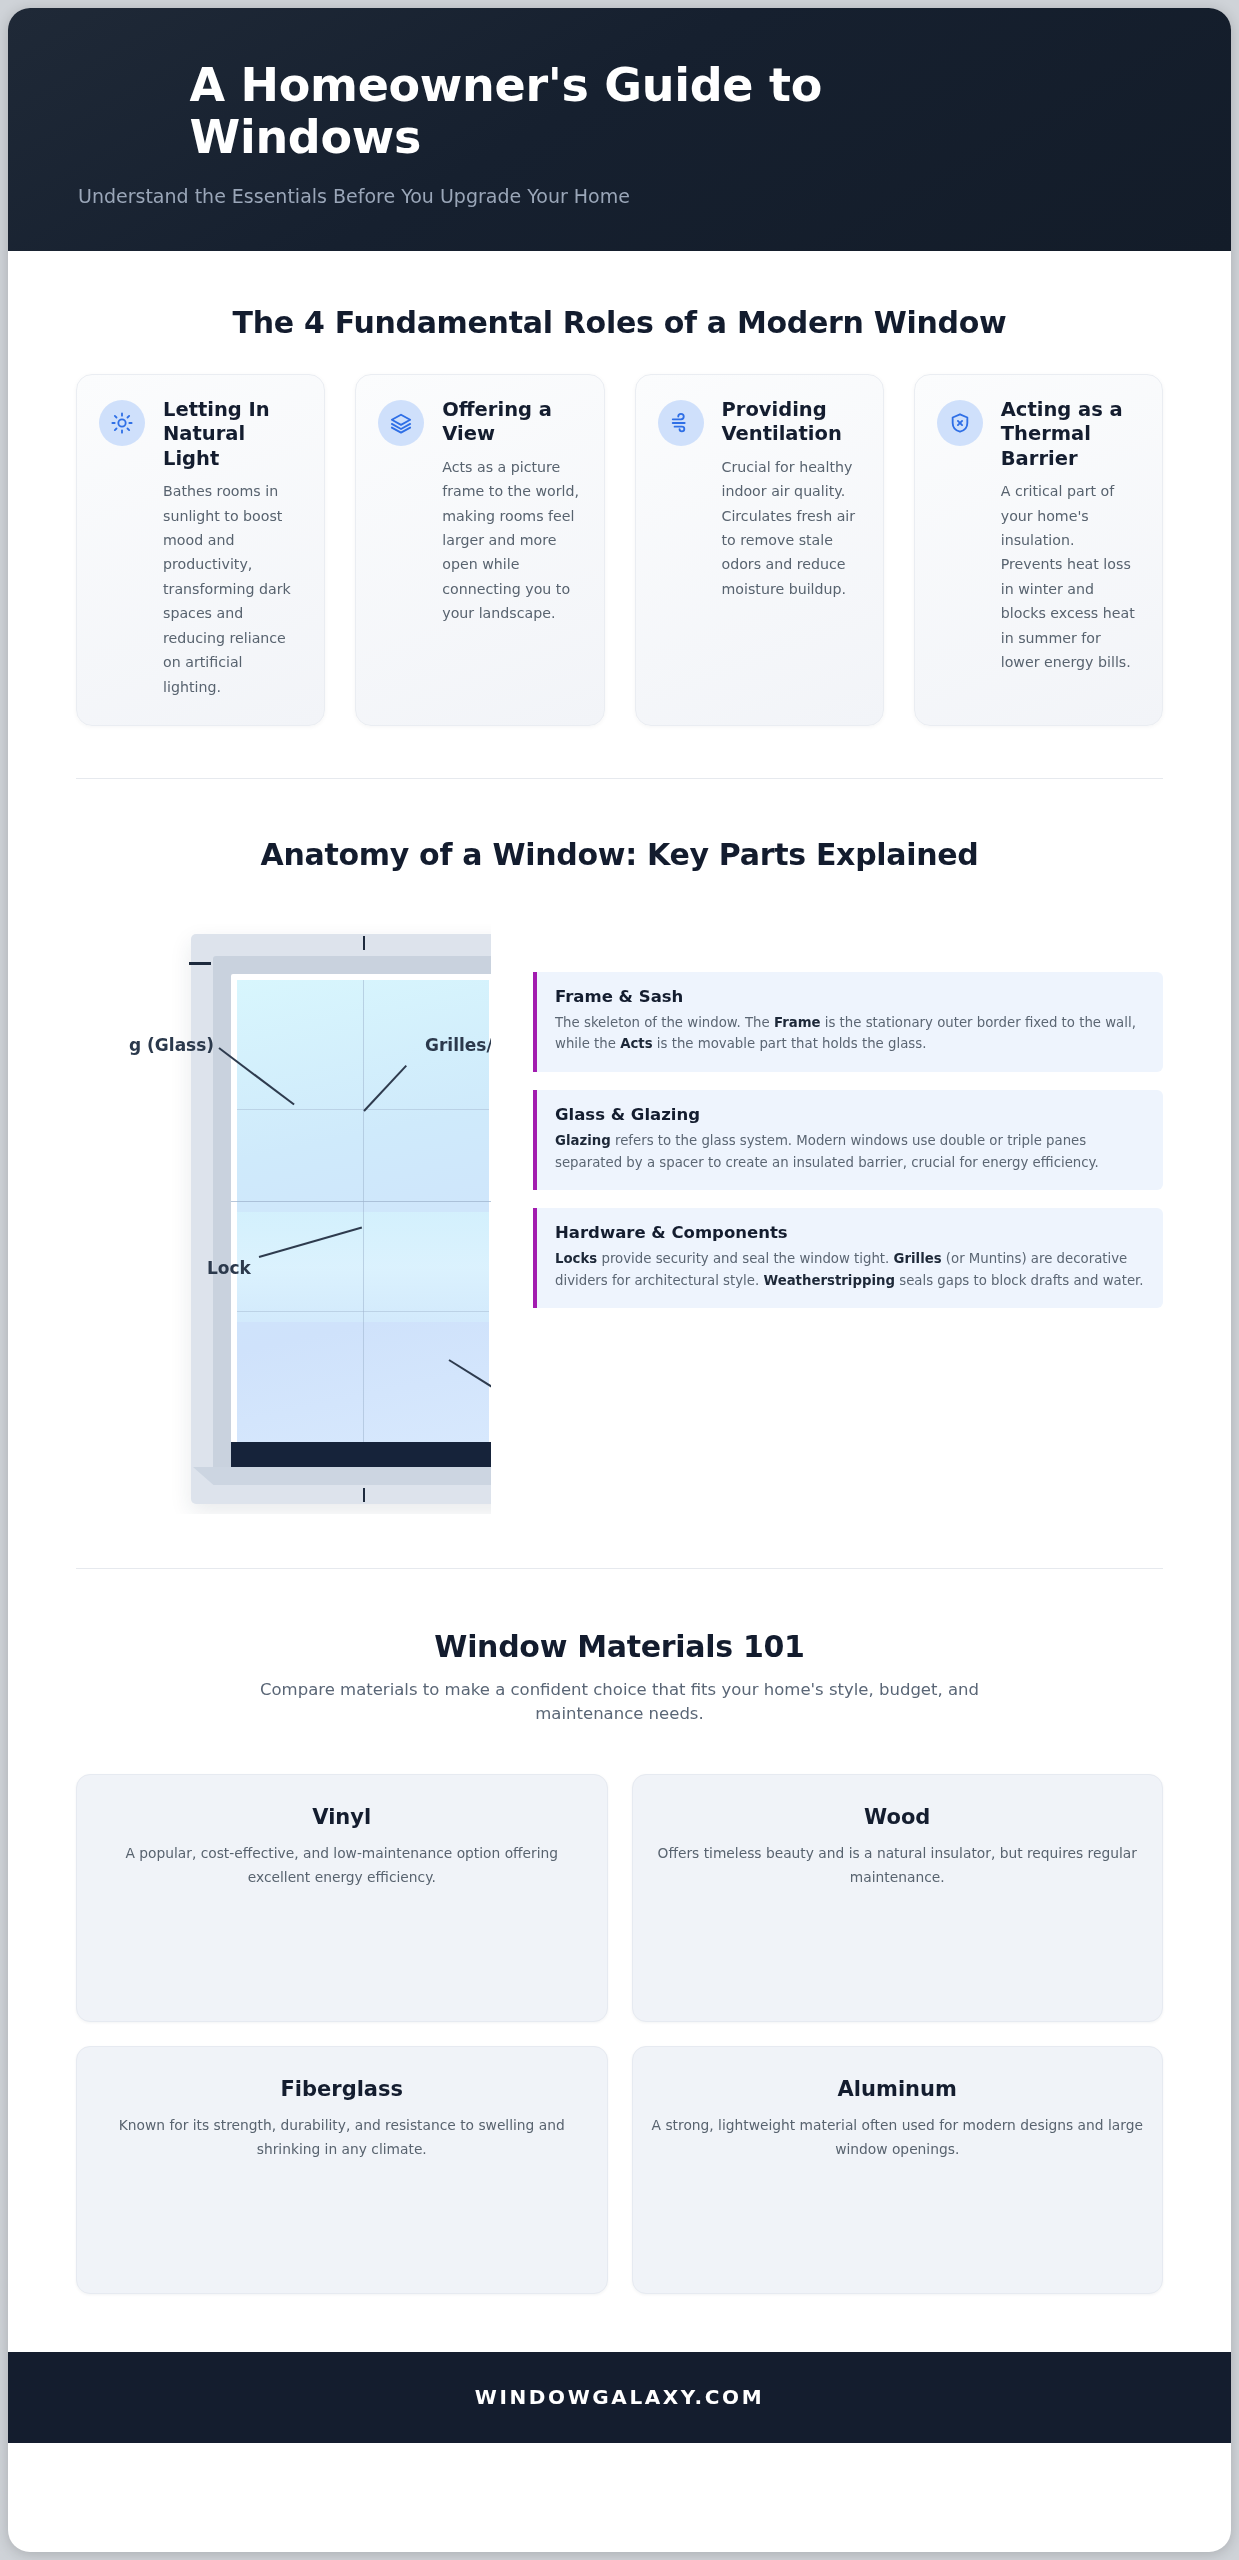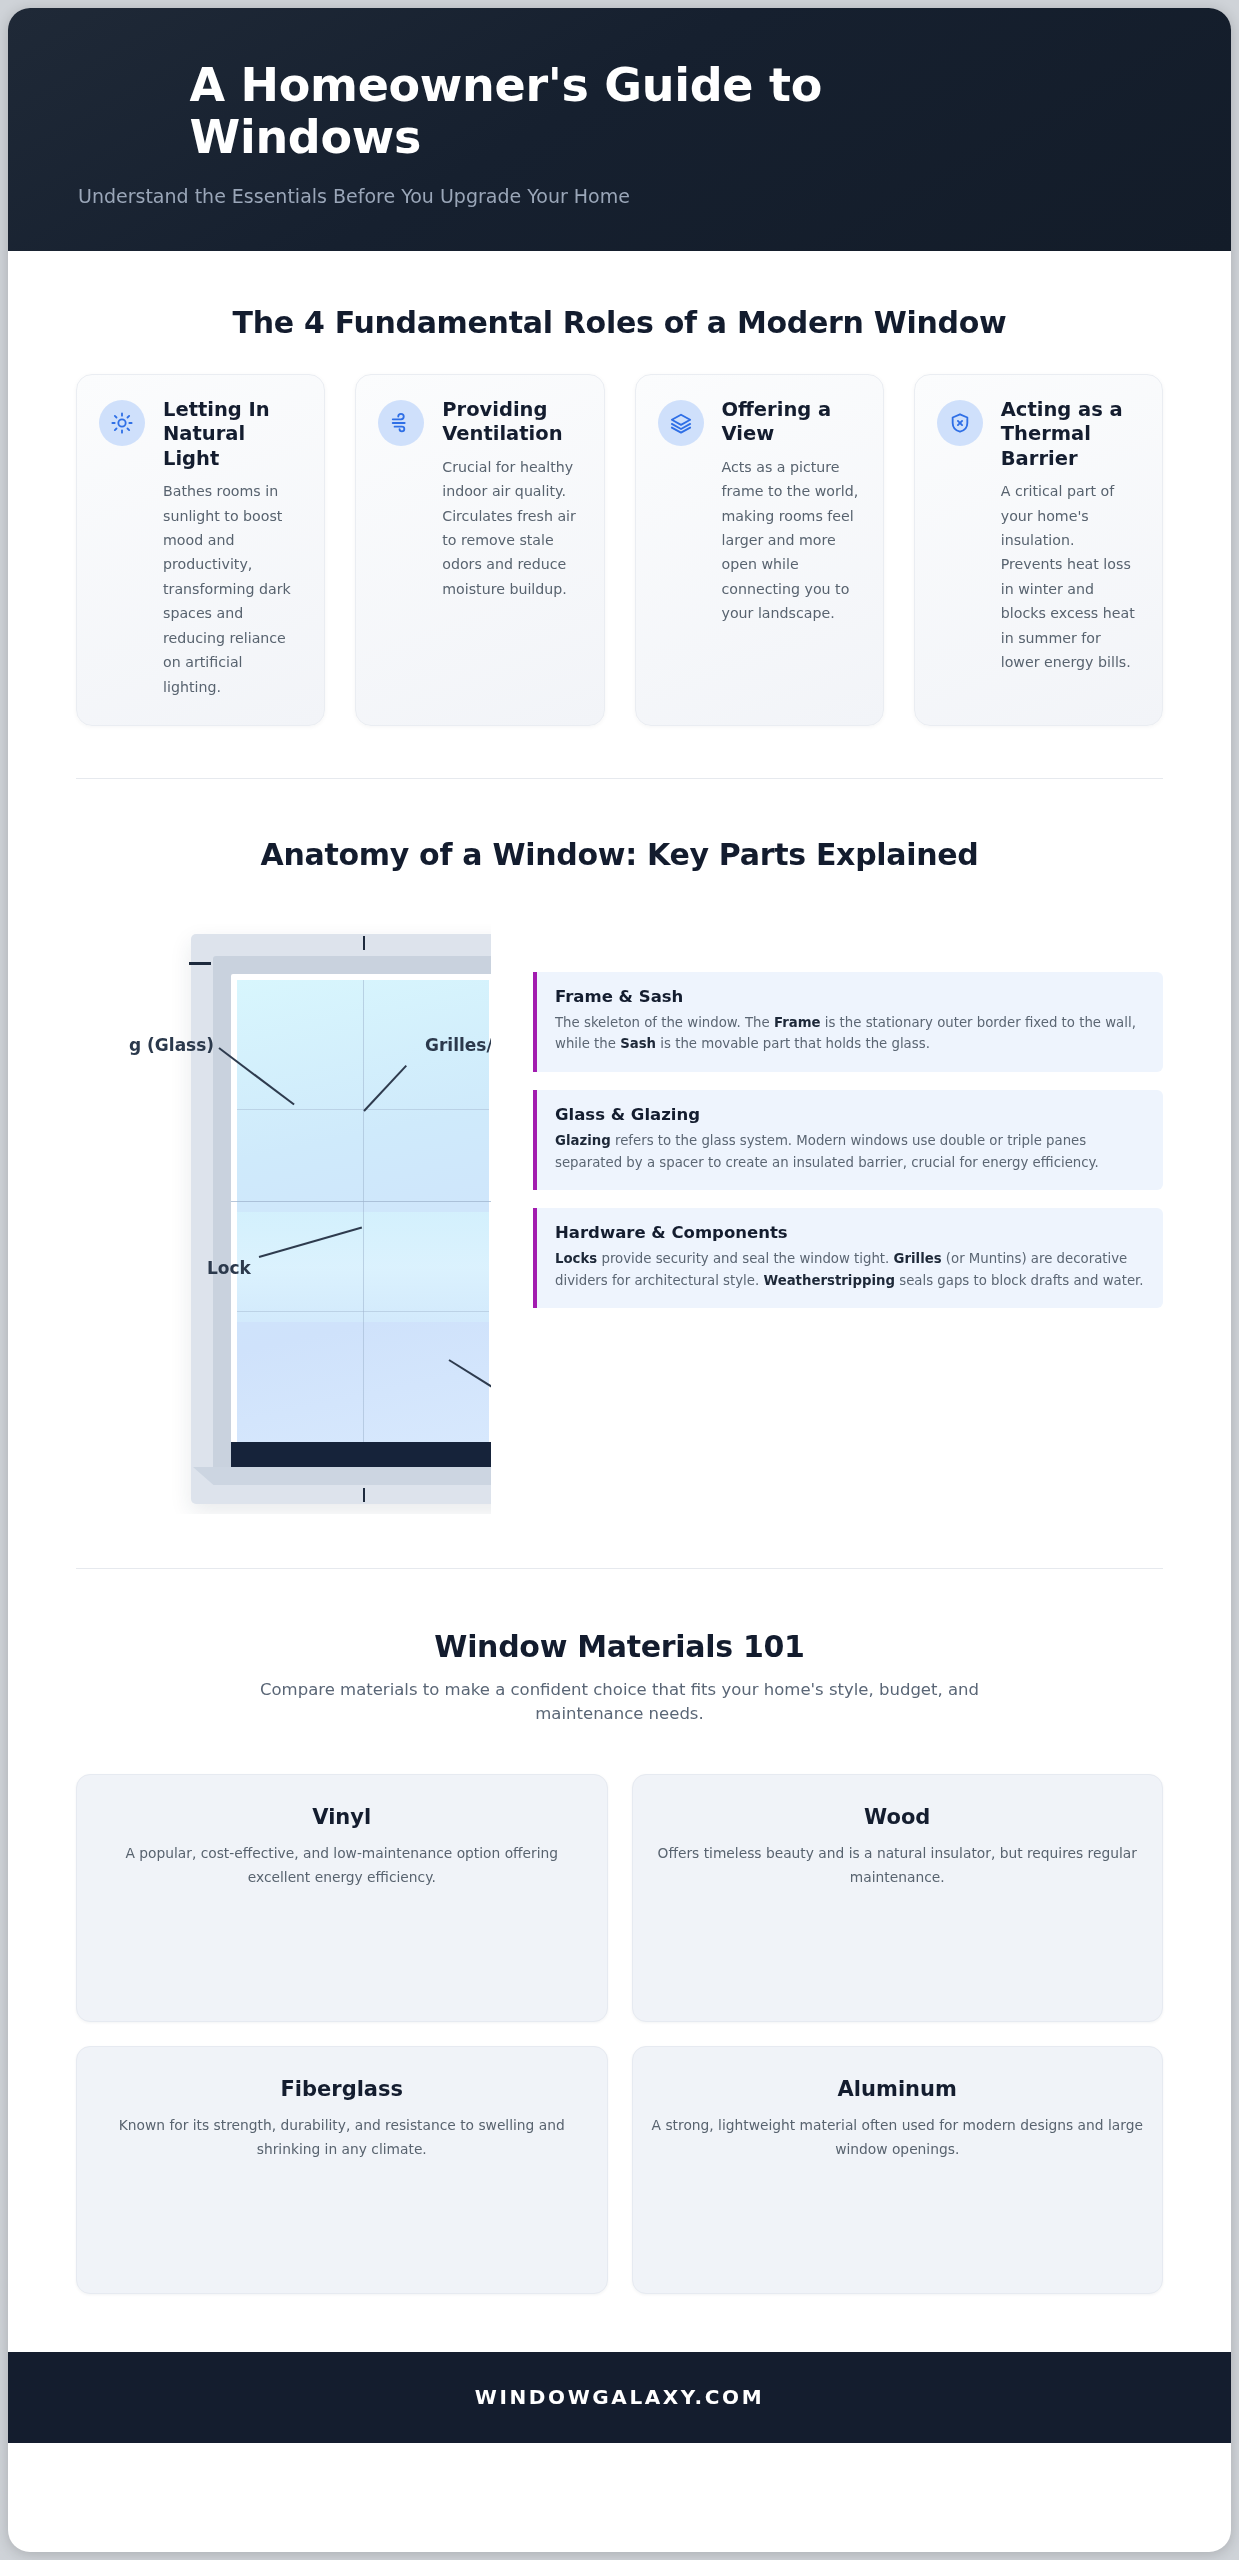--- a/index.html
+++ b/index.html
@@ -328,45 +328,45 @@
               <line x1="19.8" y1="4.2" x2="18" y2="6"></line>
                 <line x1="6" y1="18" x2="4.2" y2="19.8"></line>
             </svg>
           </div>
           <div class="role-body">
             <div class="role-title">Letting In Natural Light</div>
             <div class="role-desc">Bathes rooms in sunlight to boost mood and productivity, transforming dark spaces and reducing reliance on artificial lighting.</div>
           </div>
         </div>
 
+        <div class="role-card tall">
+          <div class="role-icon">
+            <svg viewBox="0 0 24 24" fill="none" stroke="#2f6fe6" stroke-width="2" stroke-linejoin="round" stroke-linecap="round">
+              <polygon points="12,3 22,8.5 12,14 2,8.5"></polygon>
+              <polyline points="2,13 12,18.5 22,13"></polyline>
+              <polyline points="2,17 12,22.5 22,17"></polyline>
+            </svg>
+          </div>
+          <div class="role-body">
+            <div class="role-title">Offering a View</div>
+            <div class="role-desc">Acts as a picture frame to the world, making rooms feel larger and more open while connecting you to your landscape.</div>
+          </div>
+        </div>
+
         <div class="role-card">
           <div class="role-icon">
             <svg viewBox="0 0 24 24" fill="none" stroke="#2f6fe6" stroke-width="2" stroke-linecap="round">
               <path d="M3 8h9a3 3 0 1 0-3-3"></path>
               <path d="M3 12h13"></path>
               <path d="M5 16h8a2.6 2.6 0 1 1-2.6 2.6"></path>
             </svg>
           </div>
           <div class="role-body">
             <div class="role-title">Providing Ventilation</div>
             <div class="role-desc">Crucial for healthy indoor air quality. Circulates fresh air to remove stale odors and reduce moisture buildup.</div>
-          </div>
-        </div>
-
-        <div class="role-card tall">
-          <div class="role-icon">
-            <svg viewBox="0 0 24 24" fill="none" stroke="#2f6fe6" stroke-width="2" stroke-linejoin="round" stroke-linecap="round">
-              <polygon points="12,3 22,8.5 12,14 2,8.5"></polygon>
-              <polyline points="2,13 12,18.5 22,13"></polyline>
-              <polyline points="2,17 12,22.5 22,17"></polyline>
-            </svg>
-          </div>
-          <div class="role-body">
-            <div class="role-title">Offering a View</div>
-            <div class="role-desc">Acts as a picture frame to the world, making rooms feel larger and more open while connecting you to your landscape.</div>
           </div>
         </div>
 
         <div class="role-card tall">
           <div class="role-icon">
             <svg viewBox="0 0 24 24" fill="none" stroke="#2f6fe6" stroke-width="2" stroke-linejoin="round" stroke-linecap="round">
               <path d="M12 2.5 20 6v6c0 5-3.6 8.3-8 9.5C7.6 20.3 4 17 4 12V6z"></path>
               <line x1="9.7" y1="9.7" x2="14.3" y2="14.3"></line>
               <line x1="14.3" y1="9.7" x2="9.7" y2="14.3"></line>
             </svg>
@@ -412,21 +412,21 @@
 
             <div class="dlabel" style="left:-2px; top:101px;">g (Glass)</div>
             <div class="dlabel" style="left:294px; top:101px;">Grilles/Muntins</div>
             <div class="dlabel" style="left:76px; top:324px;">Lock</div>
           </div>
         </div>
 
         <div class="parts-col">
           <div class="part-card">
             <div class="part-title">Frame &amp; Sash</div>
-            <div class="part-desc">The skeleton of the window. The <b>Frame</b> is the stationary outer border fixed to the wall, while the <b>Sash</b> is the movable part that holds the glass.</div>
+            <div class="part-desc">The skeleton of the window. The <b>Frame</b> is the stationary outer border fixed to the wall, while the <b>Acts</b> is the movable part that holds the glass.</div>
           </div>
           <div class="part-card">
             <div class="part-title">Glass &amp; Glazing</div>
             <div class="part-desc"><b>Glazing</b> refers to the glass system. Modern windows use double or triple panes separated by a spacer to create an insulated barrier, crucial for energy efficiency.</div>
           </div>
           <div class="part-card">
             <div class="part-title">Hardware &amp; Components</div>
             <div class="part-desc"><b>Locks</b> provide security and seal the window tight. <b>Grilles</b> (or Muntins) are decorative dividers for architectural style. <b>Weatherstripping</b> seals gaps to block drafts and water.</div>
           </div>
         </div>

